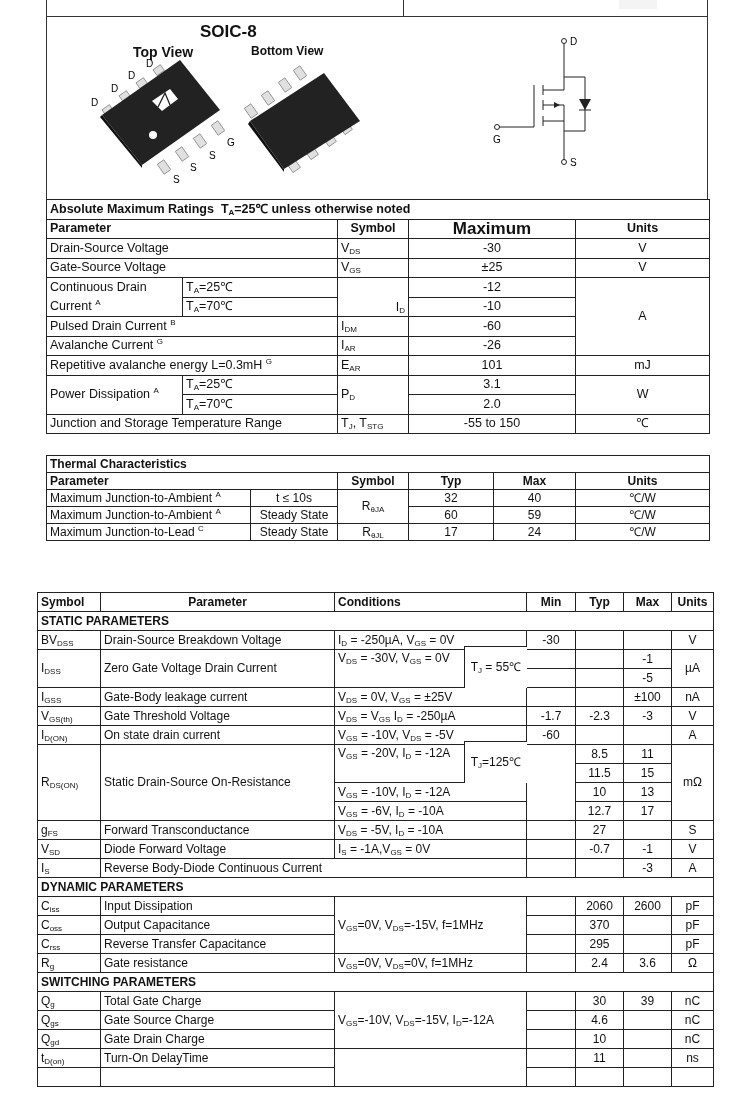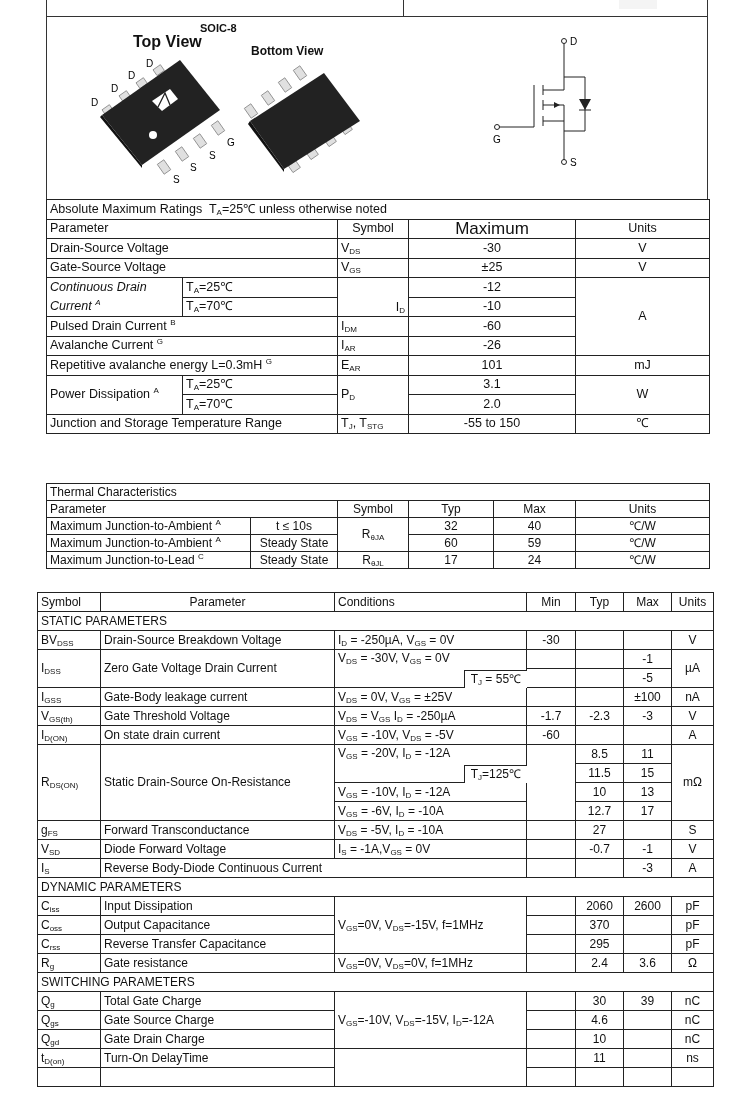--- a/index.html
+++ b/index.html
@@ -5,43 +5,43 @@
   html,body{margin:0;padding:0;background:#fff;}
   body{width:750px;height:1097px;position:relative;overflow:hidden;font-family:"Liberation Sans",sans-serif;color:#111;font-size:12.5px;}
   .abs{position:absolute;}
   sub{font-size:8px;vertical-align:-2px;line-height:0;}
   sup{font-size:8px;vertical-align:5px;line-height:0;}
   
   #pkgbox{left:46px;top:-2px;width:662px;height:202px;border:1.5px solid #333;box-sizing:border-box;}
   #pkgbox .toprow{position:absolute;left:0;top:0;width:100%;height:17px;border-bottom:1.3px solid #333;}
   #pkgbox .toprow .div{position:absolute;left:356px;top:0;width:1.3px;height:17px;background:#333;}
   #pkgbox .toprow .gray{position:absolute;left:572px;top:0;width:38px;height:10px;background:#f4f4f4;}
-  .lbl-b{font-weight:bold;font-size:11px;position:absolute;}
+  .lbl-b{font-weight:bold;font-size:17px;position:absolute;}
   
   table{border-collapse:collapse;position:absolute;table-layout:fixed;}
   td{border:1.2px solid #222;padding:0 3px;white-space:nowrap;height:18px;line-height:17px;font-size:12.5px;}
   td.c{text-align:center;}
-  td.b{font-weight:normal;}
+  td.b{font-weight:bold;}
   #amr td{height:18.5px;}
   #thermal td{height:16px;line-height:15px;font-size:12px;}
   #char td{height:18px;line-height:17px;font-size:12px;}
   .cond-split{position:relative;}
-  .tj-box{position:absolute;right:-1px;bottom:-1px;border-left:1.2px solid #222;border-top:1.2px solid #222;padding:0 6px;height:17px;line-height:17px;background:#fff;font-size:12px;}
+  .tj-box{position:absolute;right:-1px;bottom:-1px;border-left:1.2px solid #222;border-top:1.2px solid #222;padding:12px 6px;height:17px;line-height:17px;background:#fff;font-size:12px;}
 </style>
 </head>
 <body>
 
 <div id="pkgbox" class="abs">
   <div class="toprow">
     <div class="div"></div>
     <div class="gray"></div>
   </div>
 </div>
 <div class="lbl-b" style="left:200px;top:22px;">SOIC-8</div>
-<div class="lbl-b" style="left:133px;top:33px;font-size:16px;">Top View</div>
+<div class="lbl-b" style="left:133px;top:44px;font-size:14px;">Top View</div>
 <div class="lbl-b" style="left:251px;top:44px;font-size:12px;">Bottom View</div>
 
 <svg class="abs" style="left:80px;top:55px;" width="280" height="135">
   <g>
 
     <g fill="#e0e0e0" stroke="#888" stroke-width="0.8">
       <rect x="23" y="52" width="9" height="7" transform="rotate(-35 27 55)"></rect>
       <rect x="40" y="38" width="9" height="7" transform="rotate(-35 44 41)"></rect>
       <rect x="57" y="25" width="9" height="7" transform="rotate(-35 61 28)"></rect>
       <rect x="74" y="12" width="9" height="7" transform="rotate(-35 78 15)"></rect>
@@ -133,21 +133,21 @@
     <td class="c">-30</td>
     <td class="c">V</td>
   </tr>
   <tr>
     <td colspan="2">Gate-Source Voltage</td>
     <td><span>V</span><sub>GS</sub></td>
     <td class="c">±25</td>
     <td class="c">V</td>
   </tr>
   <tr>
-    <td rowspan="2" style="line-height:19px;white-space:normal;font-style:italic;"><span>Continuous Drain</span><br><span>Current</span> <sup>A</sup></td>
+    <td rowspan="2" style="line-height:19px;white-space:normal;"><span>Continuous Drain</span><br><span>Current</span> <sup>A</sup></td>
     <td><span>T</span><sub>A</sub><span>=25℃</span></td>
     <td rowspan="2" style="vertical-align:bottom;text-align:right;"><span>I</span><sub>D</sub></td>
     <td class="c">-12</td>
     <td rowspan="4" class="c">A</td>
   </tr>
   <tr>
     <td><span>T</span><sub>A</sub><span>=70℃</span></td>
     <td class="c">-10</td>
   </tr>
   <tr>
@@ -179,21 +179,21 @@
   </tr>
   <tr>
     <td colspan="2">Junction and Storage Temperature Range</td>
     <td><span>T</span><sub>J</sub><span>, T</span><sub>STG</sub></td>
     <td class="c">-55 to 150</td>
     <td class="c">℃</td>
   </tr>
 </tbody>
   </table>
 
-<table id="thermal" style="left:46px;top:455px;width:663px;margin-top:28px;">
+<table id="thermal" style="left:46px;top:455px;width:663px;">
   <colgroup>
       <col style="width:204px">
       <col style="width:87px">
       <col style="width:71px">
       <col style="width:85px">
       <col style="width:82px">
       <col style="width:134px">
     </colgroup>
   <tbody>
       <tr>

